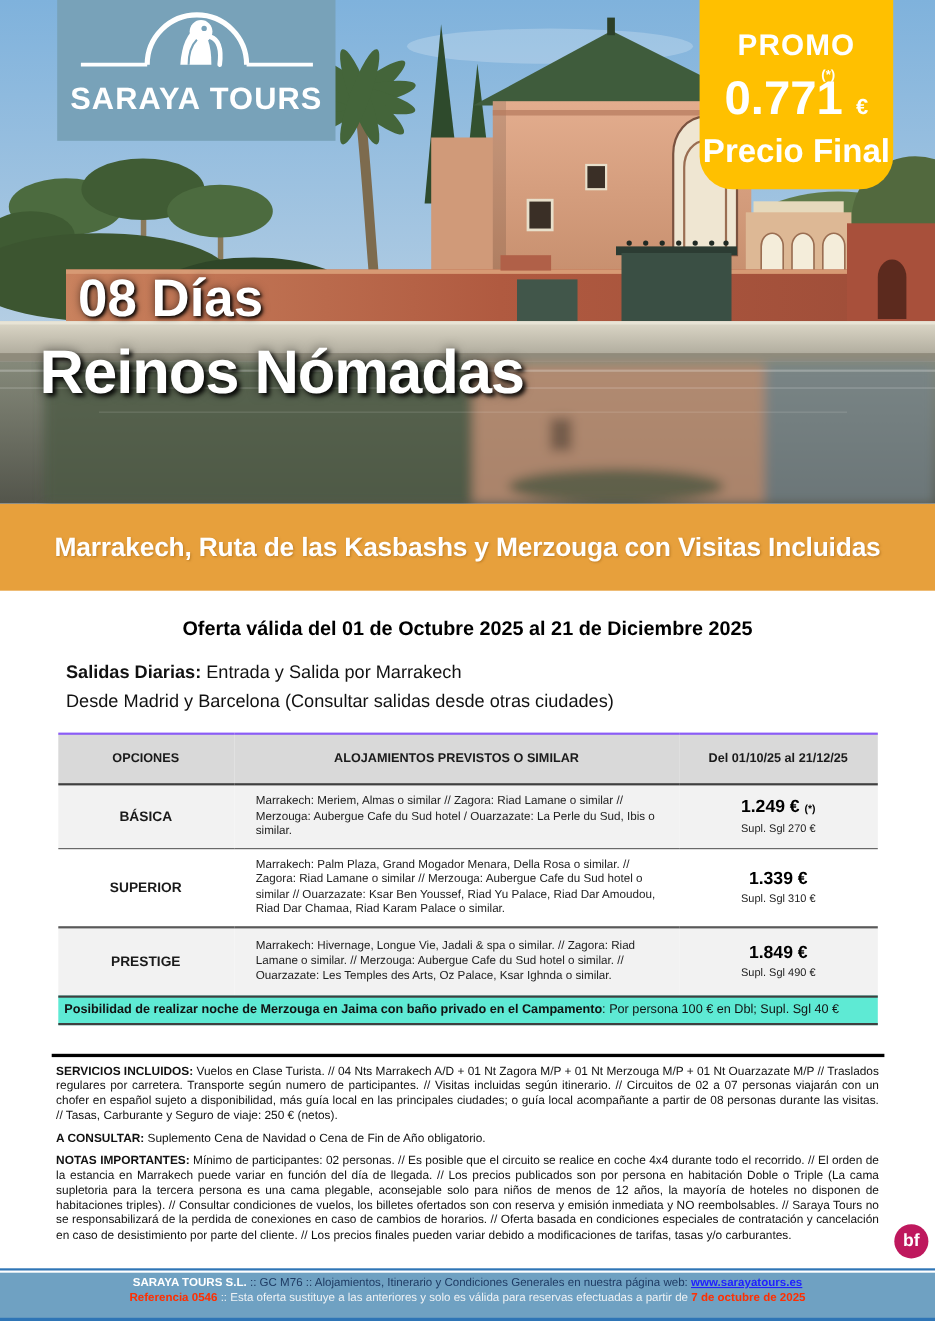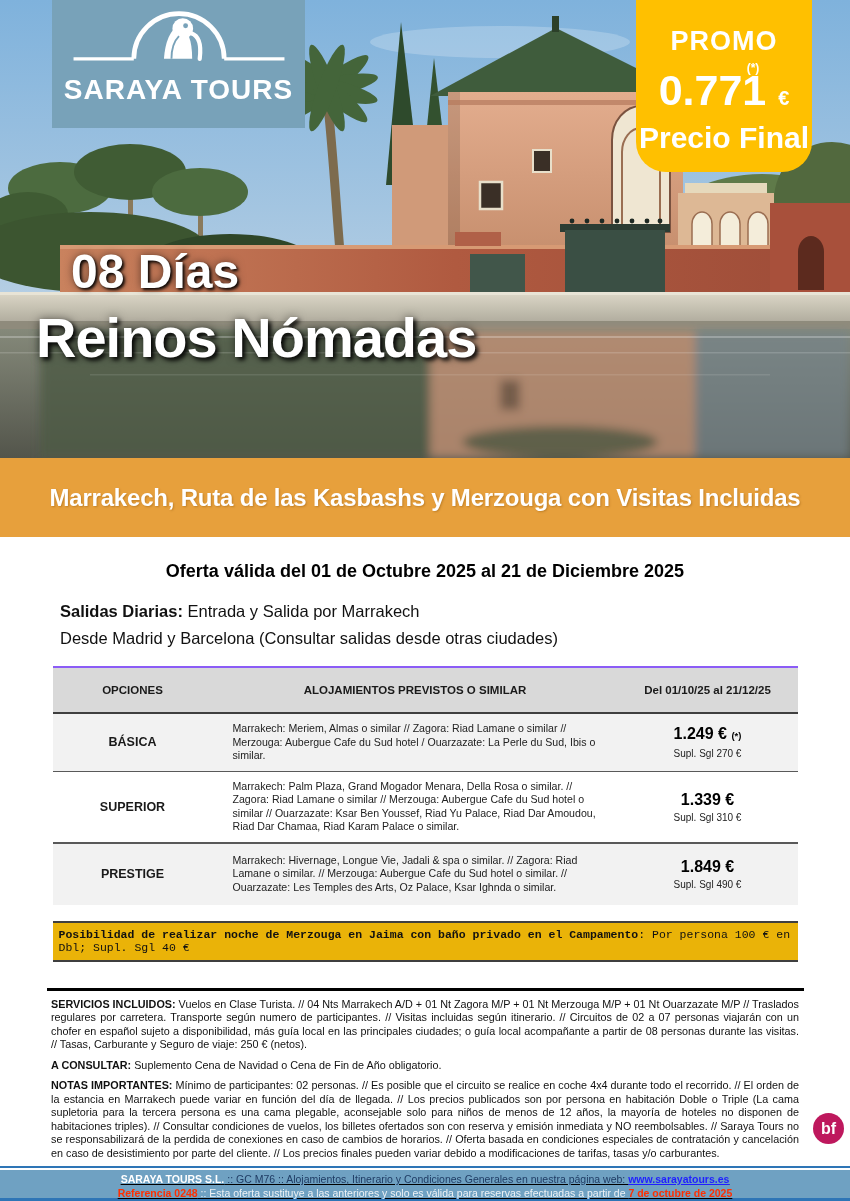--- a/index.html
+++ b/index.html
@@ -49,33 +49,33 @@
   .price-table td { vertical-align:middle; }
   .row-basica  { background:#f2f2f2; height:58px; }
   .row-superior{ background:#ffffff; height:66px; border-top:1.5px solid #595959; }
   .row-prestige{ background:#f2f2f2; height:62px; border-top:2px solid #595959; }
   td.opt { text-align:center; font-weight:bold; font-size:12.5px; color:#1a1a1a; }
   td.hotels { font-size:10.6px; color:#222; padding:8px 20px; line-height:13.5px; text-align:left; }
   td.price { text-align:center; }
   .price-main { font-size:16px; font-weight:bold; color:#000; line-height:18px; }
   .price-note { font-size:9.5px; font-weight:bold; }
   .suppl { font-size:10px; color:#222; margin-top:3px; }
-  .table-note { width:745px; margin:16px auto; border-top:2.5px solid #3f3f3f; border-bottom:2px solid #3f3f3f;
-                font-size:11.5px; color:#111; padding:5px 6px 6px 6px; background:#eab308;font-family:Liberation Mono, monospace; }
+  .table-note { width:745px; margin:0 auto; border-top:2.5px solid #3f3f3f; border-bottom:2px solid #3f3f3f;
+                font-size:11.5px; color:#111; padding:5px 6px 6px 6px; background:#5eead4; }
 
   
   .fp-divider { width:757px; margin:26px auto 0 auto; border-top:3px solid #000; }
   .fine-print { width:748px; margin:6px auto 0 auto; }
   .fp { font-size:10.8px; line-height:13.5px; color:#111; text-align:justify; margin-top:7px; }
   .fp-label { font-weight:bold; }
 
   
   .footer { position:absolute; left:0; right:0; bottom:0; }
   .footer-hairline { height:2px; background:#2e75b6; margin-bottom:2px; }
-  .footer-band { height:31px; background:#6fa1c2; border-bottom:3px solid #2e75b6; text-align:center; padding-top:2px;text-decoration:underline; }
+  .footer-band { height:44px; background:#6fa1c2; border-bottom:3px solid #2e75b6; text-align:center; padding-top:2px; }
   .footer-line1, .footer-line2 { font-size:10.5px; line-height:14px; white-space:nowrap; }
   .f-company { color:#ffffff; font-weight:bold; }
   .f-mid { color:#1f3c64; }
   .f-link { color:#1f1fff; font-weight:bold; text-decoration:underline; cursor:pointer; }
   .f-ref { color:#ff2f00; font-weight:bold; }
   .f-mid2 { color:#eef2f5; }
   .f-date { color:#ff2f00; font-weight:bold; }
 
   .bf-logo { position:absolute; left:813px; top:1113px; width:31px; height:31px; border-radius:50%;
              background:#be185d; color:#fff; font-weight:bold; font-size:16px;
@@ -293,18 +293,18 @@
 
   <div class="bf-logo">bf</div>
 
   <div class="footer">
     <div class="footer-hairline"></div>
     <div class="footer-band">
       <div class="footer-line1">
         <span class="f-company">SARAYA TOURS S.L.</span><span class="f-mid"> :: GC M76 :: Alojamientos, Itinerario y Condiciones Generales en nuestra página web: </span><a class="f-link">www.sarayatours.es</a>
       </div>
       <div class="footer-line2">
-        <span class="f-ref">Referencia 0248</span><span class="f-mid2"> :: Esta oferta sustituye a las anteriores y solo es válida para reservas efectuadas a partir de </span><span class="f-date">7 de octubre de 2025</span>
+        <span class="f-ref">Referencia 0546</span><span class="f-mid2"> :: Esta oferta sustituye a las anteriores y solo es válida para reservas efectuadas a partir de </span><span class="f-date">7 de octubre de 2025</span>
       </div>
     </div>
   </div>
 
 </div>
 
 </body></html>

